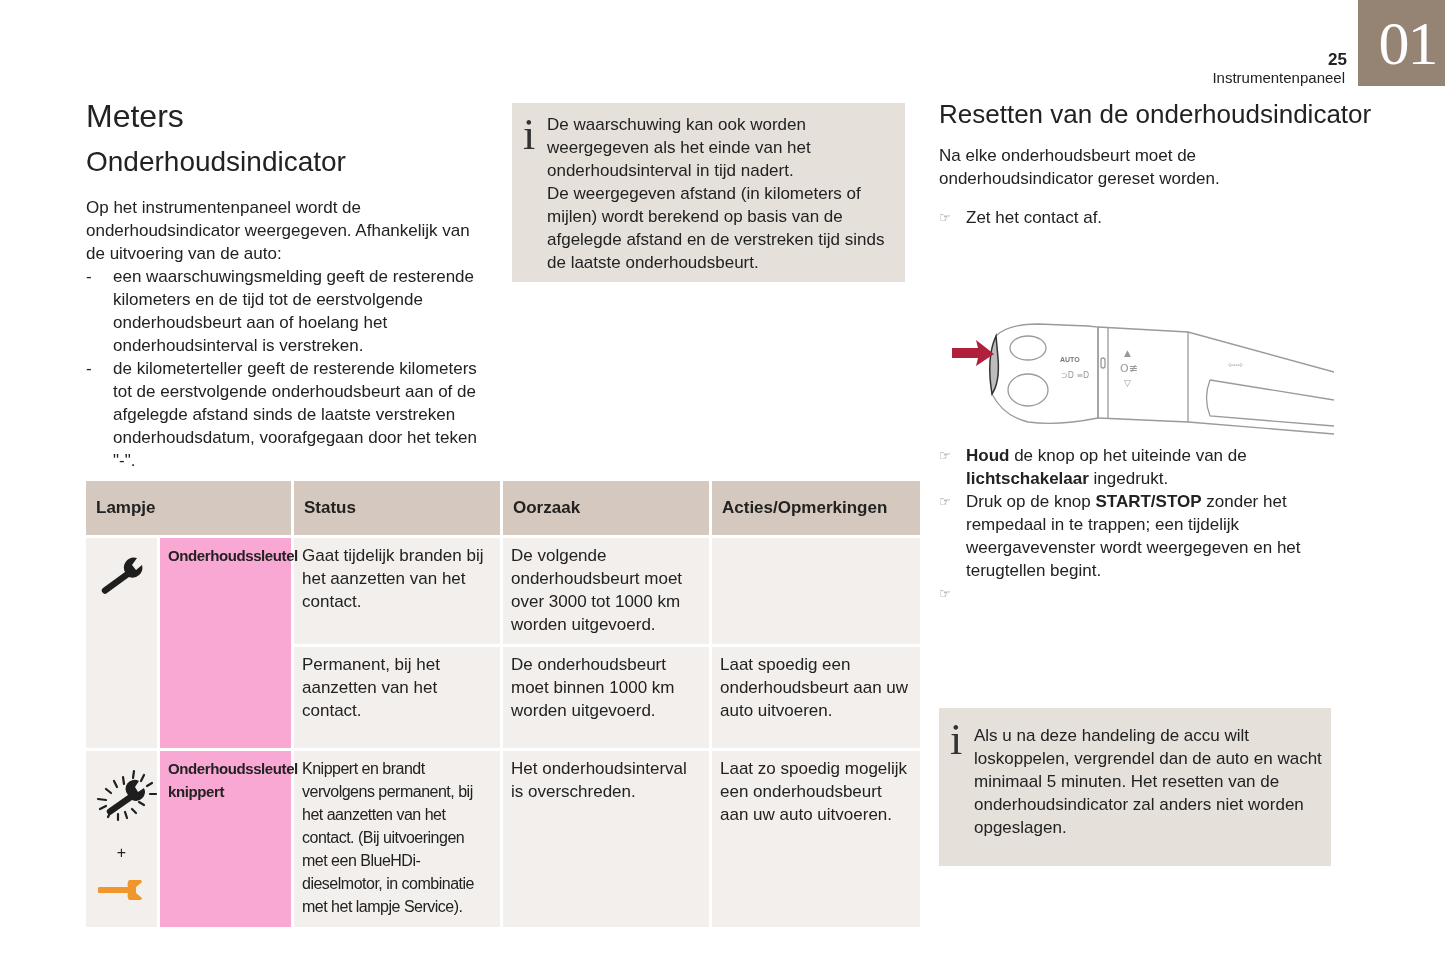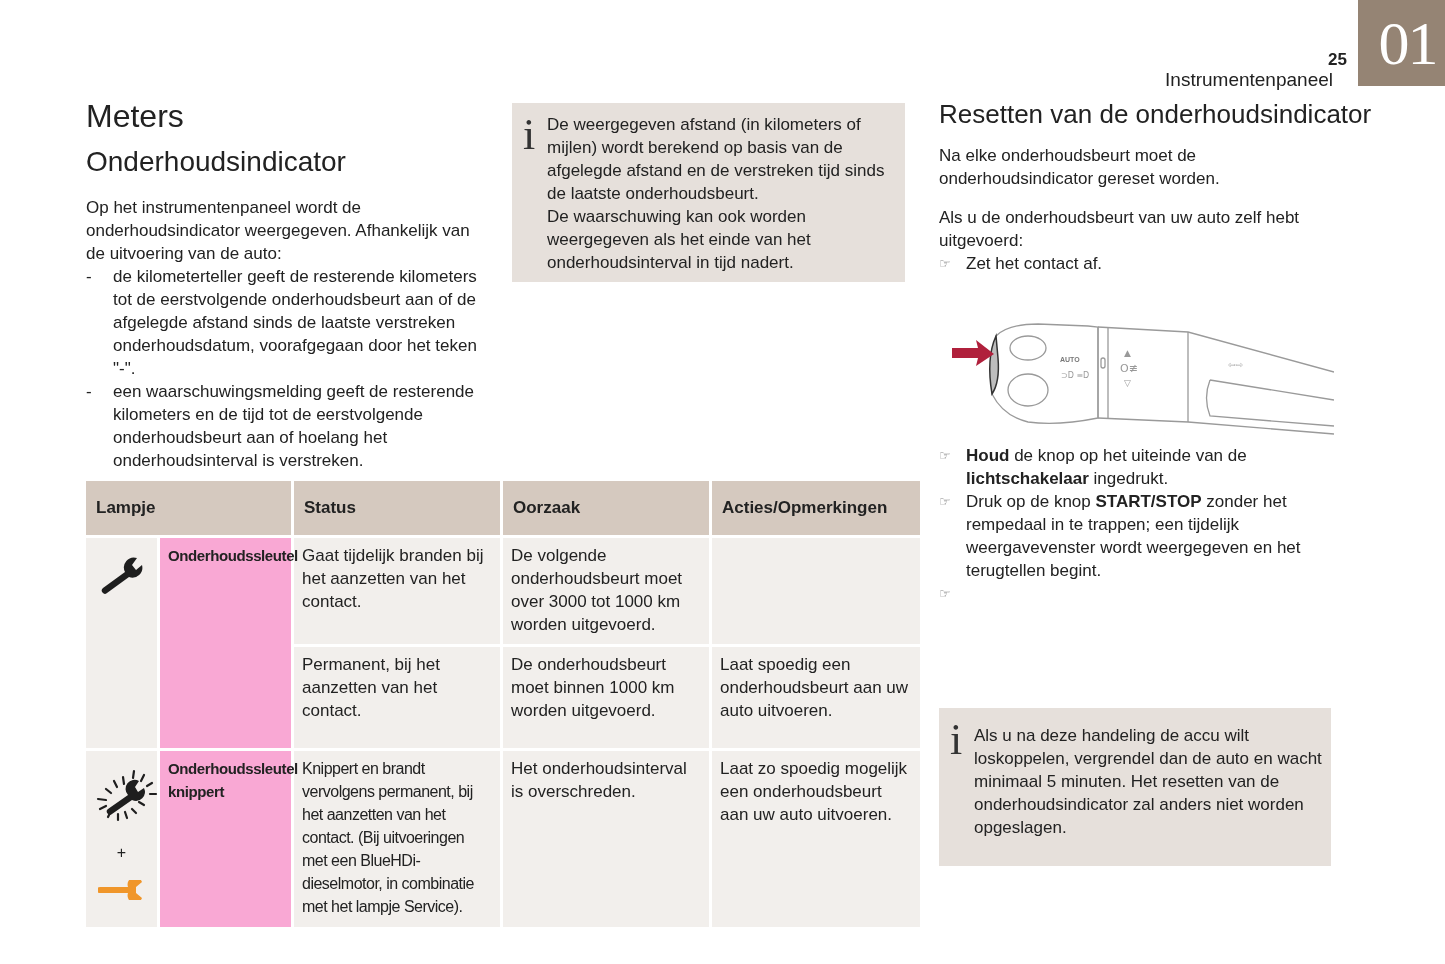--- a/index.html
+++ b/index.html
@@ -1,21 +1,21 @@
 <!DOCTYPE html>
 <html><head>
 <meta charset="utf-8">
 <style>
   * { box-sizing: border-box; margin: 0; padding: 0; }
   html, body { width: 1445px; height: 964px; background: #ffffff; overflow: hidden; }
   body { position: relative; font-family: "Liberation Sans", sans-serif; color: #222; }
 
   .chapter-tab { position: absolute; left: 1358px; top: 0; width: 99px; height: 86px; background: #958474; color: #fff; font-family: "Liberation Serif", serif; font-size: 62px; font-weight: normal; line-height: 86px; text-align: center; letter-spacing: -2px; }
   .page-num { position: absolute; right: 98px; top: 50px; font-size: 17px; font-weight: bold; color: #222; }
-  .section-name { position: absolute; right: 112px; top: 69px; font-size: 19px; color: #222; }
+  .section-name { position: absolute; right: 100px; top: 69px; font-size: 15px; color: #222; }
 
   .h1 { position: absolute; left: 86px; top: 98px; font-size: 32px; color: #222; }
   .h2 { position: absolute; left: 86px; top: 146px; font-size: 28px; color: #222; }
 
   .body-text { font-size: 17px; line-height: 23px; color: #222; }
   .intro { position: absolute; left: 86px; top: 196px; width: 400px; }
   .dash-list { list-style: none; }
   .dash-list li { position: relative; padding-left: 27px; }
   .dash-list li::before { content: "-"; position: absolute; left: 0; top: 0; }
 
@@ -52,30 +52,30 @@
 
 <div class="chapter-tab">01</div>
 <div class="page-num">25</div>
 <div class="section-name">Instrumentenpaneel</div>
 
 <div class="h1">Meters</div>
 <div class="h2">Onderhoudsindicator</div>
 <div class="intro body-text">
   <p>Op het instrumentenpaneel wordt de onderhoudsindicator weergegeven. Afhankelijk van de uitvoering van de auto:</p>
   <ul class="dash-list">
+    <li>een waarschuwingsmelding geeft de resterende kilometers en de tijd tot de eerstvolgende onderhoudsbeurt aan of hoelang het onderhoudsinterval is verstreken.</li>
     <li>de kilometerteller geeft de resterende kilometers tot de eerstvolgende onderhoudsbeurt aan of de afgelegde afstand sinds de laatste verstreken onderhoudsdatum, voorafgegaan door het teken "-".</li>
-    <li>een waarschuwingsmelding geeft de resterende kilometers en de tijd tot de eerstvolgende onderhoudsbeurt aan of hoelang het onderhoudsinterval is verstreken.</li>
   </ul>
 </div>
 
 <div class="info-box info1">
   <span class="i-glyph">i</span>
   <div class="info-text">
+    <p>De waarschuwing kan ook worden weergegeven als het einde van het onderhoudsinterval in tijd nadert.</p>
     <p>De weergegeven afstand (in kilometers of mijlen) wordt berekend op basis van de afgelegde afstand en de verstreken tijd sinds de laatste onderhoudsbeurt.</p>
-    <p>De waarschuwing kan ook worden weergegeven als het einde van het onderhoudsinterval in tijd nadert.</p>
   </div>
 </div>
 
 <table class="lamp-table">
   <colgroup>
     <col style="width:71px">
       <col style="width:131px">
       <col style="width:206px">
       <col style="width:206px">
       <col style="width:208px">
@@ -135,21 +135,20 @@
       <td class="cond">Knippert en brandt vervolgens permanent, bij het aanzetten van het contact. (Bij uitvoeringen met een BlueHDi-dieselmotor, in combinatie met het lampje Service).</td>
       <td>Het onderhoudsinterval is overschreden.</td>
       <td>Laat zo spoedig mogelijk een onderhoudsbeurt aan uw auto uitvoeren.</td>
     </tr>
   </tbody>
 </table>
 
 <div class="r-title">Resetten van de onderhoudsindicator</div>
 <p class="r-p1 body-text">Na elke onderhoudsbeurt moet de onderhoudsindicator gereset worden.</p>
 <div class="r-p2 body-text">
-  <p>Als u de onderhoudsbeurt van uw auto zelf hebt uitgevoerd:</p>
   <ul class="step-list">
     <li>
       <span class="hand">☞</span>
       <span>Zet het contact af.</span>
     </li>
   </ul>
 </div>
 
 <svg class="stalk" viewBox="0 0 386 120">
   <g fill="none" stroke="#9a9a9a" stroke-width="1.3">

